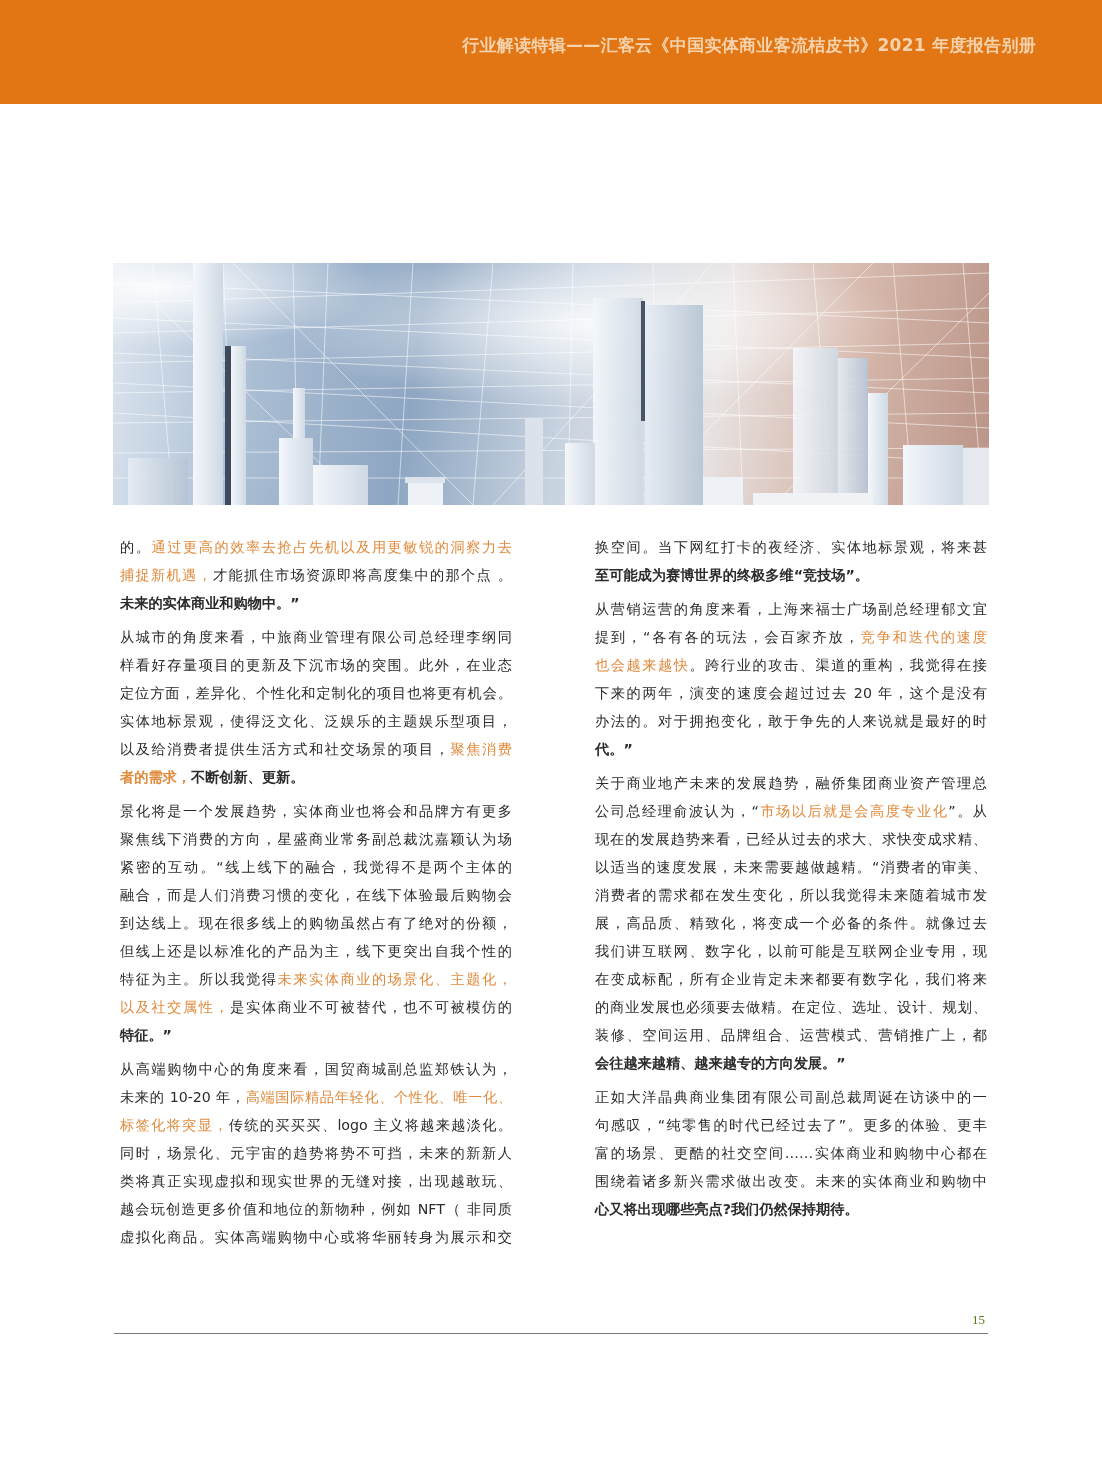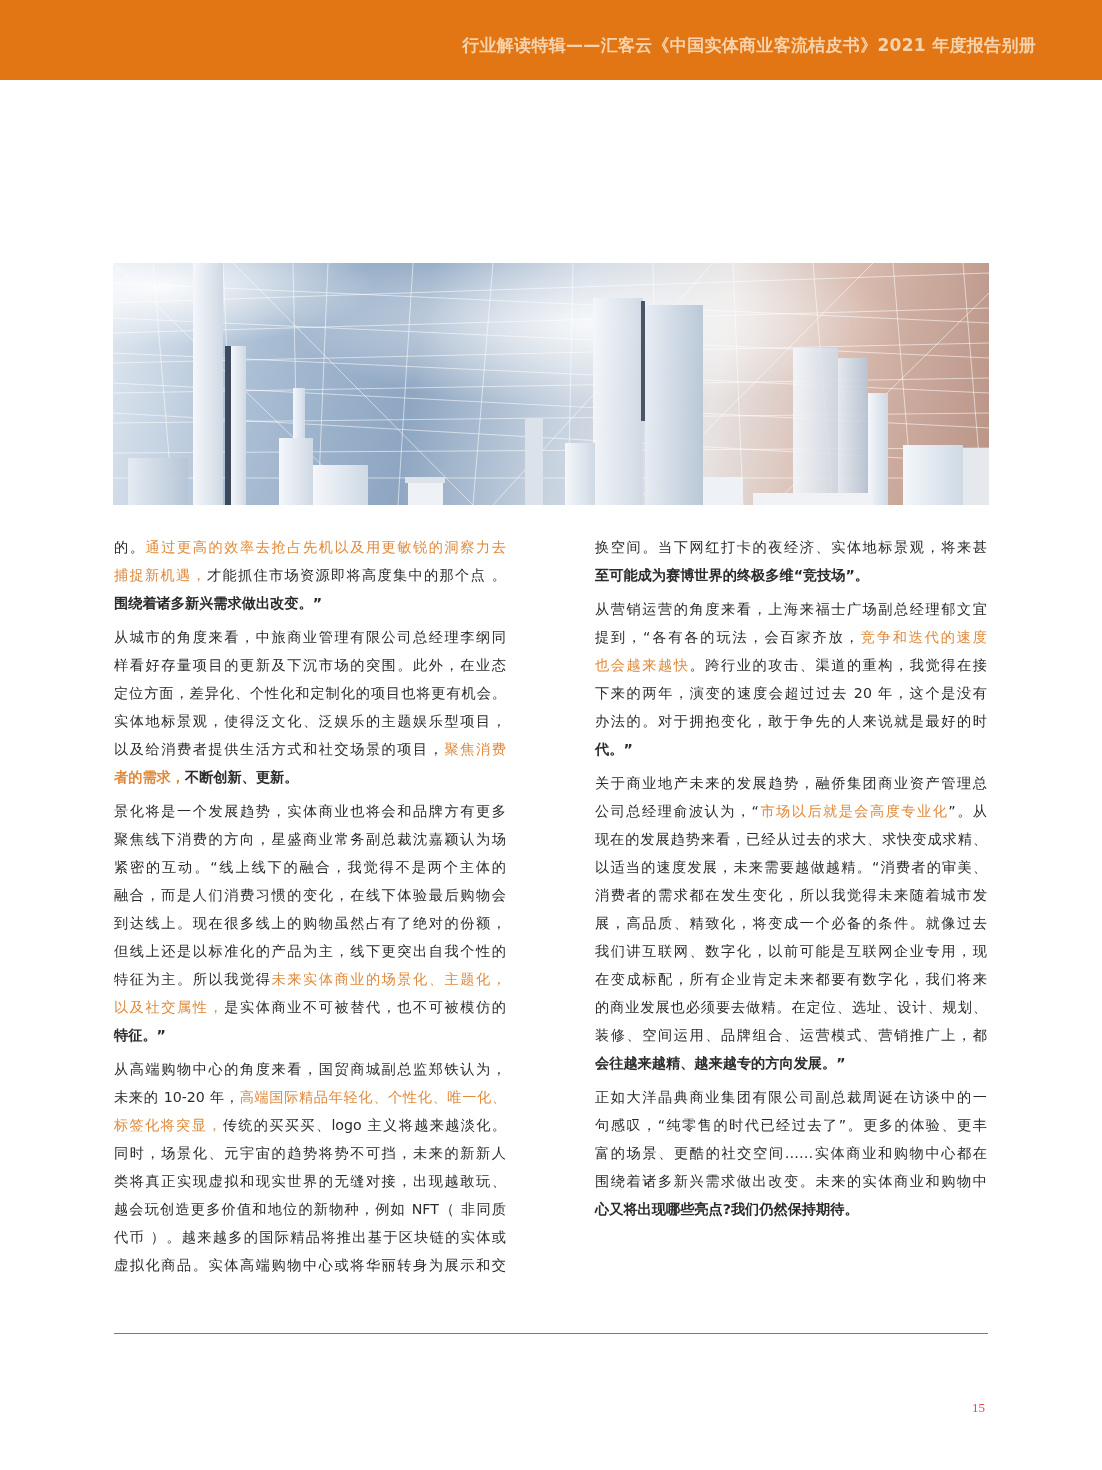--- a/index.html
+++ b/index.html
@@ -1,45 +1,45 @@
 <!DOCTYPE html>
 <html><head>
 <meta charset="utf-8">
 <style>
   html, body { margin: 0; padding: 0; }
   body {
     width: 1102px; height: 1470px; background: #ffffff; position: relative; overflow: hidden;
     font-family: "DejaVu Sans", "Liberation Sans", sans-serif; color: #2b2b2b;
   }
   .header-bar {
-    position: absolute; left: 0; top: 0; width: 1102px; height: 80px; background: #e27614;
+    position: absolute; left: 0; top: 0; width: 1102px; height: 104px; background: #e27614;
   }
   .header-title {
     position: absolute; right: 66px; top: 34px; font-size: 17px; font-weight: bold;
     color: #f6d3ad; letter-spacing: 0.3px; white-space: nowrap;
   }
   .hero {
     position: absolute; left: 113px; top: 263px; width: 876px; height: 242px; overflow: hidden;
     background: linear-gradient(100deg, #dfe7f0 0%, #a9bdd3 18%, #8ea6c2 35%, #c8d3e0 52%, #e7e3e2 68%, #d7b9ad 82%, #b99386 100%);
   }
   .hero svg { position: absolute; left: 0; top: 0; }
   .col {
     position: absolute; top: 533px; width: 392px; font-size: 14.2px; line-height: 28px;
   }
-  .col.left { left: 114px; }
+  .col.left { left: 120px; }
   .col.right { left: 595px; }
   .para { margin: 0 0 6px 0; }
   .line { display: block; white-space: nowrap; text-align: justify; text-align-last: justify; height: 28px; }
   .line.last { text-align-last: left; font-weight: bold; }
   .hl { color: #e08a3c; }
   .rule {
     position: absolute; left: 114px; top: 1333px; width: 874px; height: 0; border-top: 1.5px solid #7a7a7a;
   }
   .page-num {
-    position: absolute; right: 117px; top: 1400px; font-family: "Liberation Serif", serif; font-size: 13px; color: #ef4444;
+    position: absolute; right: 117px; top: 1312px; font-family: "Liberation Serif", serif; font-size: 13px; color: #4d7c0f;
   }
 </style>
 </head>
 <body>
 
 <div class="header-bar">
   <div class="header-title">行业解读特辑——汇客云《中国实体商业客流桔皮书》2021 年度报告别册</div>
 </div>
 
 <div class="hero" aria-label="futuristic-city-wireframe-skyline">
@@ -95,21 +95,21 @@
     <rect x="850" y="185" width="26" height="57" fill="#e5e9ee"></rect>
     <rect x="640" y="230" width="120" height="12" fill="#f0f2f5"></rect>
   </svg>
 </div>
 
 <div class="col left">
 
   <p class="para">
     <span class="line"><span>的。</span><span class="hl">通过更高的效率去抢占先机以及用更敏锐的洞察力去</span></span>
     <span class="line"><span class="hl">捕捉新机遇，</span><span>才能抓住市场资源即将高度集中的那个点 。</span></span>
-    <span class="line last"><span>围绕着诸多新兴需求做出改变。”</span></span>
+    <span class="line last"><span>未来的实体商业和购物中。”</span></span>
   </p>
 
   <p class="para">
     <span class="line"><span>从城市的角度来看，中旅商业管理有限公司总经理李纲同</span></span>
     <span class="line"><span>样看好存量项目的更新及下沉市场的突围。此外，在业态</span></span>
     <span class="line"><span>定位方面，差异化、个性化和定制化的项目也将更有机会。</span></span>
     <span class="line"><span>实体地标景观，使得泛文化、泛娱乐的主题娱乐型项目，</span></span>
     <span class="line"><span>以及给消费者提供生活方式和社交场景的项目，</span><span class="hl">聚焦消费</span></span>
     <span class="line last"><span class="hl">者的需求，</span><span>不断创新、更新。</span></span>
   </p>
@@ -126,21 +126,20 @@
     <span class="line last"><span>特征。”</span></span>
   </p>
 
   <p class="para">
     <span class="line"><span>从高端购物中心的角度来看，国贸商城副总监郑铁认为，</span></span>
     <span class="line"><span>未来的 10-20 年，</span><span class="hl">高端国际精品年轻化、个性化、唯一化、</span></span>
     <span class="line"><span class="hl">标签化将突显，</span><span>传统的买买买、logo 主义将越来越淡化。</span></span>
     <span class="line"><span>同时，场景化、元宇宙的趋势将势不可挡，未来的新新人</span></span>
     <span class="line"><span>类将真正实现虚拟和现实世界的无缝对接，出现越敢玩、</span></span>
     <span class="line"><span>越会玩创造更多价值和地位的新物种，例如 NFT（ 非同质</span></span>
-    <span class="line"><span>代币 ）。越来越多的国际精品将推出基于区块链的实体或</span></span>
     <span class="line"><span>虚拟化商品。实体高端购物中心或将华丽转身为展示和交</span></span>
   </p>
 </div>
 
 <div class="col right">
 
   <p class="para">
     <span class="line"><span>换空间。当下网红打卡的夜经济、实体地标景观，将来甚</span></span>
     <span class="line last"><span>至可能成为赛博世界的终极多维“竞技场”。</span></span>
   </p>

